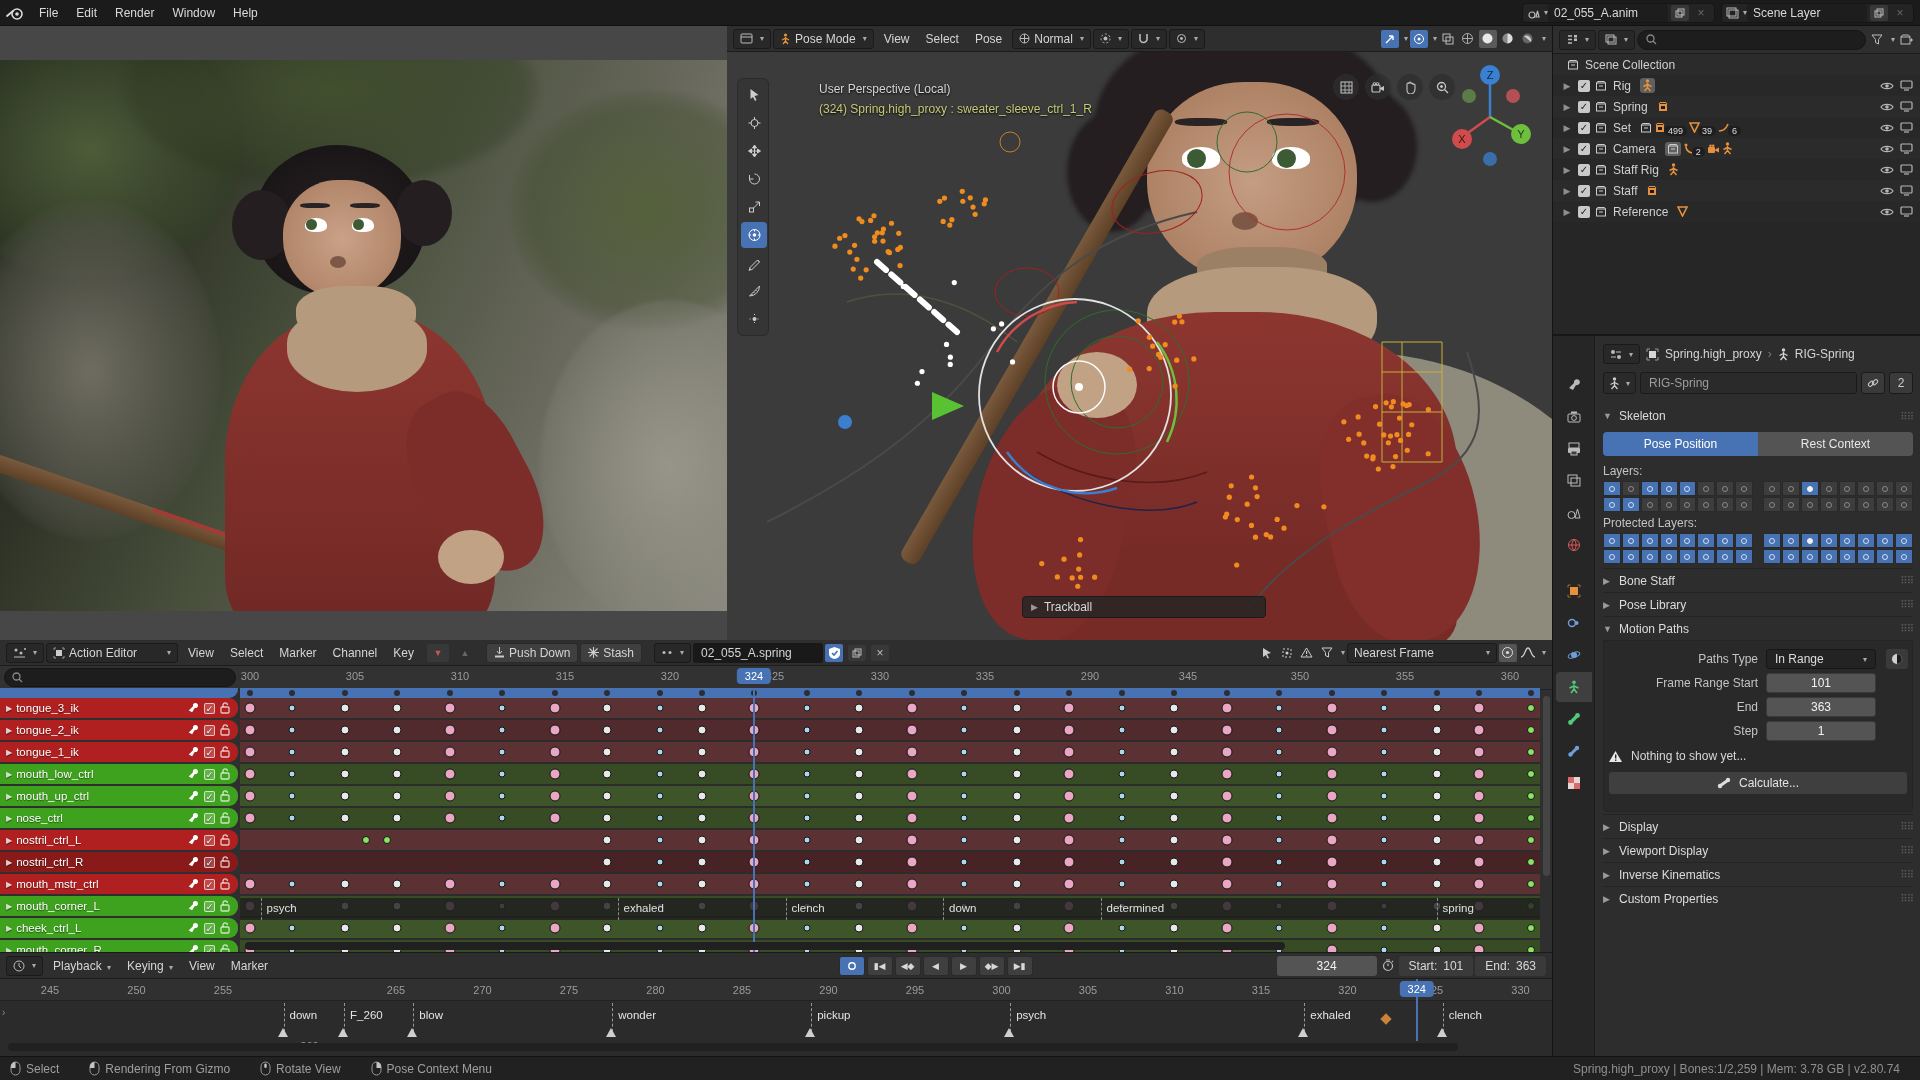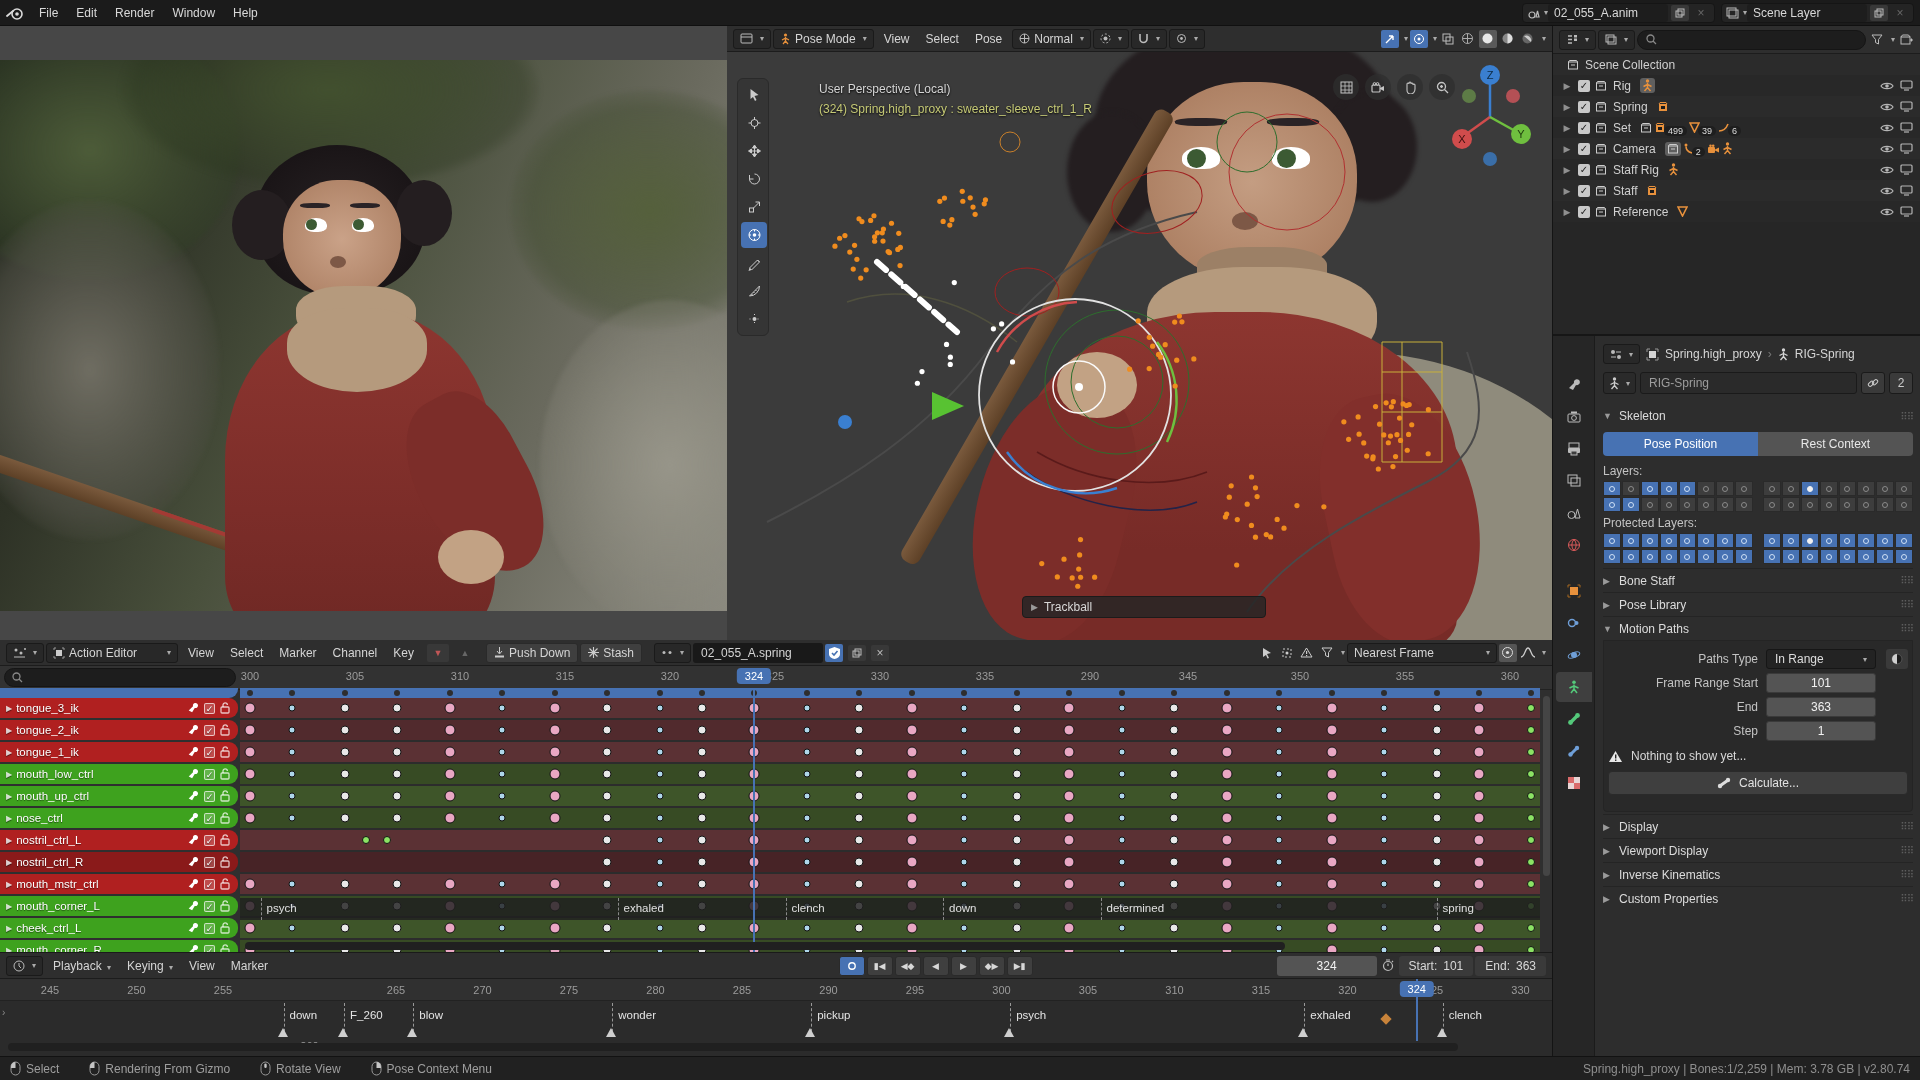--- a/index.html
+++ b/index.html
@@ -127,21 +127,21 @@
   .tl-tri{position:absolute;width:0;height:0;border-left:5px solid transparent;border-right:5px solid transparent;border-bottom:9px solid #cfcfcf;top:49px;transform:translateX(-6px)}
   #tl-playhead{position:absolute;top:0;height:62px;width:2px;background:#4772b3}
   .transport{display:flex;gap:2px;align-items:center}
   .tr-btn{width:26px;height:20px;background:#3f3f3f;border:1px solid #2a2a2a;border-radius:3px;display:flex;align-items:center;justify-content:center;color:#d8d8d8;font-size:9px;cursor:pointer}
   .tr-btn.rec{background:#4772b3}
   .tl-field{background:#545454;border-radius:3px;height:20px;display:flex;align-items:center;justify-content:center;color:#f2f2f2;padding:0 14px;cursor:pointer}
   .tl-se{background:#3a3a3a;border-radius:3px;height:20px;display:flex;align-items:center;color:#d8d8d8;padding:0 10px;gap:6px;cursor:pointer}
   
   #statusbar{position:absolute;left:0;top:1056px;width:1920px;height:24px;background:#212121;border-top:1px solid #121212;display:flex;align-items:center;color:#9e9e9e;z-index:30}
   .sb-item{display:flex;align-items:center;gap:5px;margin-right:30px}
-  #sb-info{margin-left:auto;padding-right:10px;color:#8f8f8f}
+  #sb-info{margin-left:auto;padding-right:20px;color:#8f8f8f}
   .staff{position:absolute;background:linear-gradient(#7a5a3d,#5d4026);border-radius:8px}
   .ring{position:absolute;width:100%;height:4px}
 </style>
 </head>
 <body>
 
 <div id="topbar">
   <div class="logo">
     <svg width="18" height="14" viewBox="0 0 18 14">
         <circle cx="11" cy="8" r="5" fill="none" stroke="#dadada" stroke-width="1.6"></circle>

